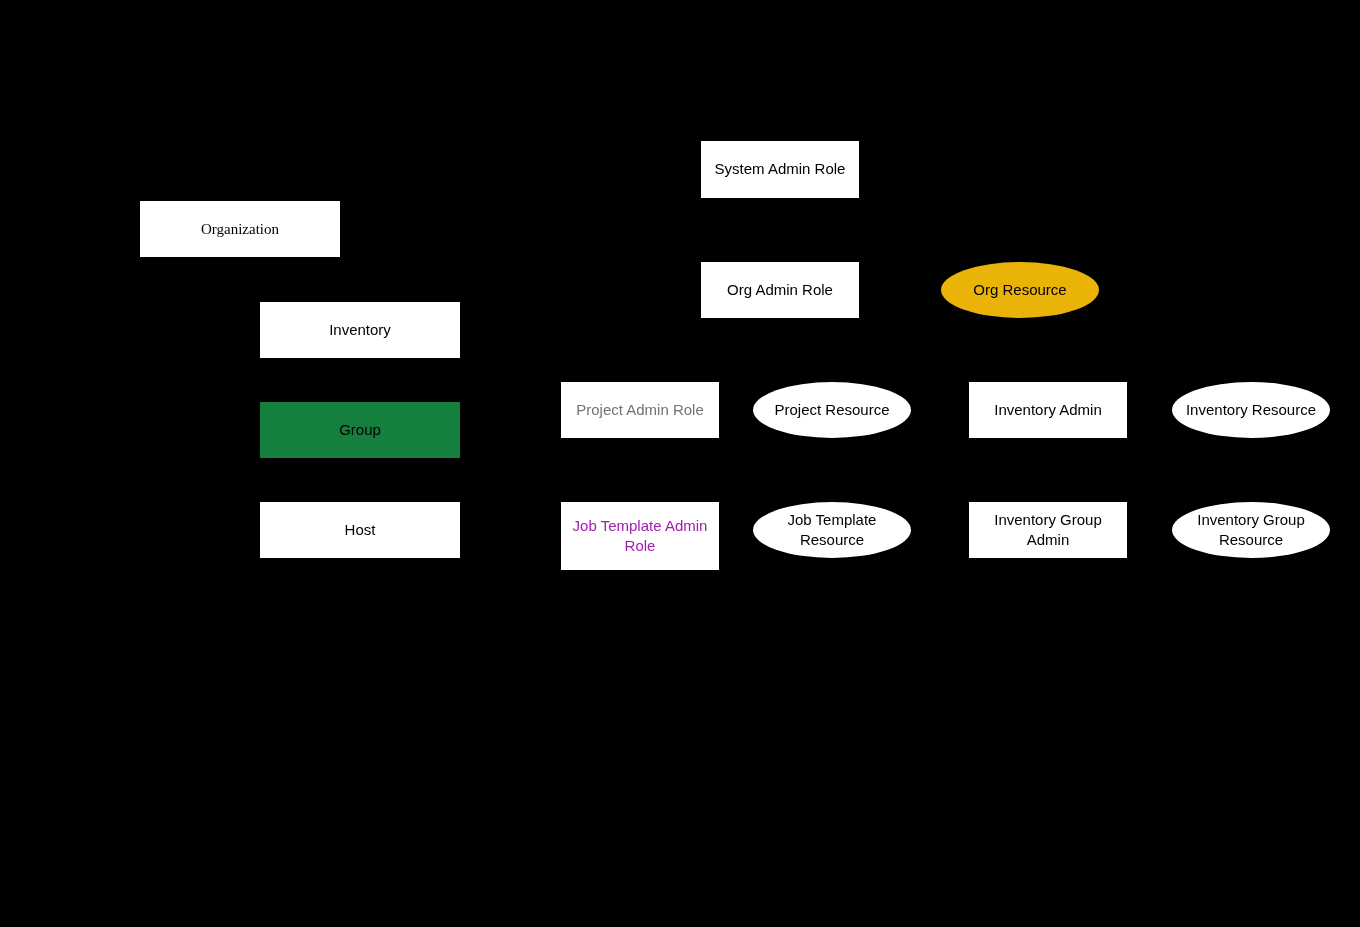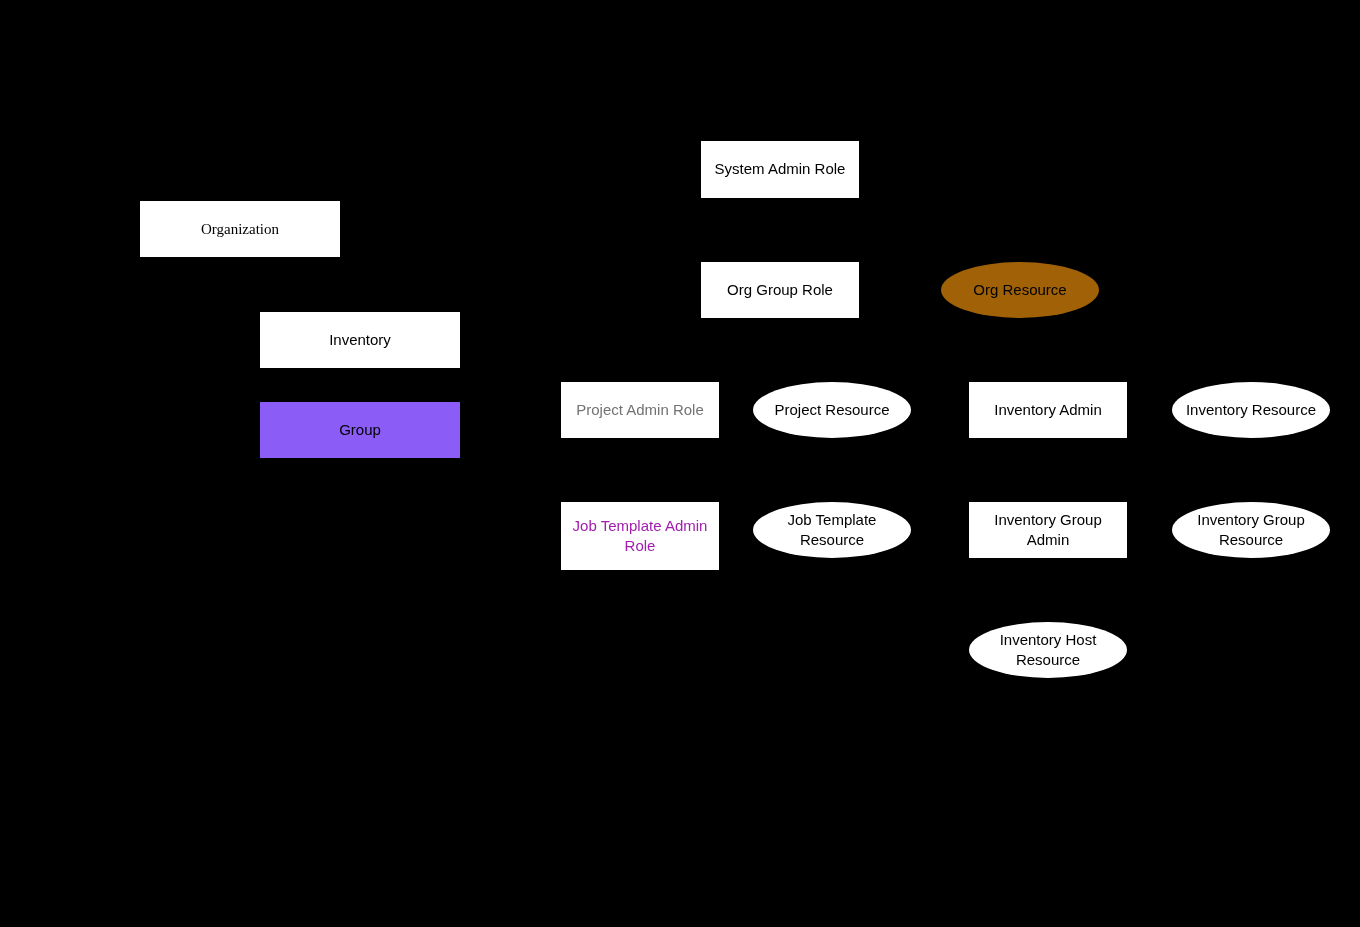--- a/index.html
+++ b/index.html
@@ -46,33 +46,36 @@
     width: 100%;
   }
 </style>
 </head>
 <body>
 
 <div id="canvas" style="background: rgb(0, 0, 0);">
     <div class="node rect" style="left: 140px; top: 201px; width: 200px; height: 56px; background: rgb(255, 255, 255); color: rgb(0, 0, 0); font-family: Liberation Serif, serif;">
       <span>Organization</span>
     </div>
-    <div class="node rect" style="left: 260px; top: 312px; width: 200px; height: 56px; background: rgb(255, 255, 255); color: rgb(0, 0, 0);">
+    <div class="node rect" style="left: 260px; top: 302px; width: 200px; height: 56px; background: rgb(255, 255, 255); color: rgb(0, 0, 0);">
       <span>Inventory</span>
     </div>
-    <div class="node rect" style="left: 260px; top: 402px; width: 200px; height: 56px; background: #8b5cf6; color: rgb(0, 0, 0);">
+    <div class="node rect" style="left: 260px; top: 402px; width: 200px; height: 56px; background: #15803d; color: rgb(0, 0, 0);">
       <span>Group</span>
+    </div>
+    <div class="node rect" style="left: 260px; top: 502px; width: 200px; height: 56px; background: rgb(255, 255, 255); color: rgb(0, 0, 0);">
+      <span>Host</span>
     </div>
     <div class="node rect" style="left: 701px; top: 141px; width: 158px; height: 57px; background: rgb(255, 255, 255); color: rgb(0, 0, 0);">
       <span>System Admin Role</span>
     </div>
     <div class="node rect" style="left: 701px; top: 262px; width: 158px; height: 56px; background: rgb(255, 255, 255); color: rgb(0, 0, 0);">
-      <span>Org Group Role</span>
+      <span>Org Admin Role</span>
     </div>
-    <div class="node ellipse" style="left: 941px; top: 262px; width: 158px; height: 56px; background: #a16207; color: rgb(0, 0, 0);">
+    <div class="node ellipse" style="left: 941px; top: 262px; width: 158px; height: 56px; background: #eab308; color: rgb(0, 0, 0);">
       <span>Org Resource</span>
     </div>
     <div class="node rect" style="left: 561px; top: 382px; width: 158px; height: 56px; background: rgb(255, 255, 255); color: #737373;">
       <span>Project Admin Role</span>
     </div>
     <div class="node ellipse" style="left: 753px; top: 382px; width: 158px; height: 56px; background: rgb(255, 255, 255); color: #000000;">
       <span>Project Resource</span>
     </div>
     <div class="node rect" style="left: 969px; top: 382px; width: 158px; height: 56px; background: rgb(255, 255, 255); color: rgb(0, 0, 0);">
       <span>Inventory Admin</span>
@@ -85,16 +88,13 @@
     </div>
     <div class="node ellipse" style="left: 753px; top: 502px; width: 158px; height: 56px; background: rgb(255, 255, 255); color: rgb(0, 0, 0);">
       <span>Job Template Resource</span>
     </div>
     <div class="node rect" style="left: 969px; top: 502px; width: 158px; height: 56px; background: rgb(255, 255, 255); color: rgb(0, 0, 0);">
       <span>Inventory Group Admin</span>
     </div>
     <div class="node ellipse" style="left: 1172px; top: 502px; width: 158px; height: 56px; background: rgb(255, 255, 255); color: rgb(0, 0, 0);">
       <span>Inventory Group Resource</span>
     </div>
-    <div class="node ellipse" style="left: 969px; top: 622px; width: 158px; height: 56px; background: rgb(255, 255, 255); color: rgb(0, 0, 0);">
-      <span>Inventory Host Resource</span>
-    </div>
   </div>
 
 </body></html>

